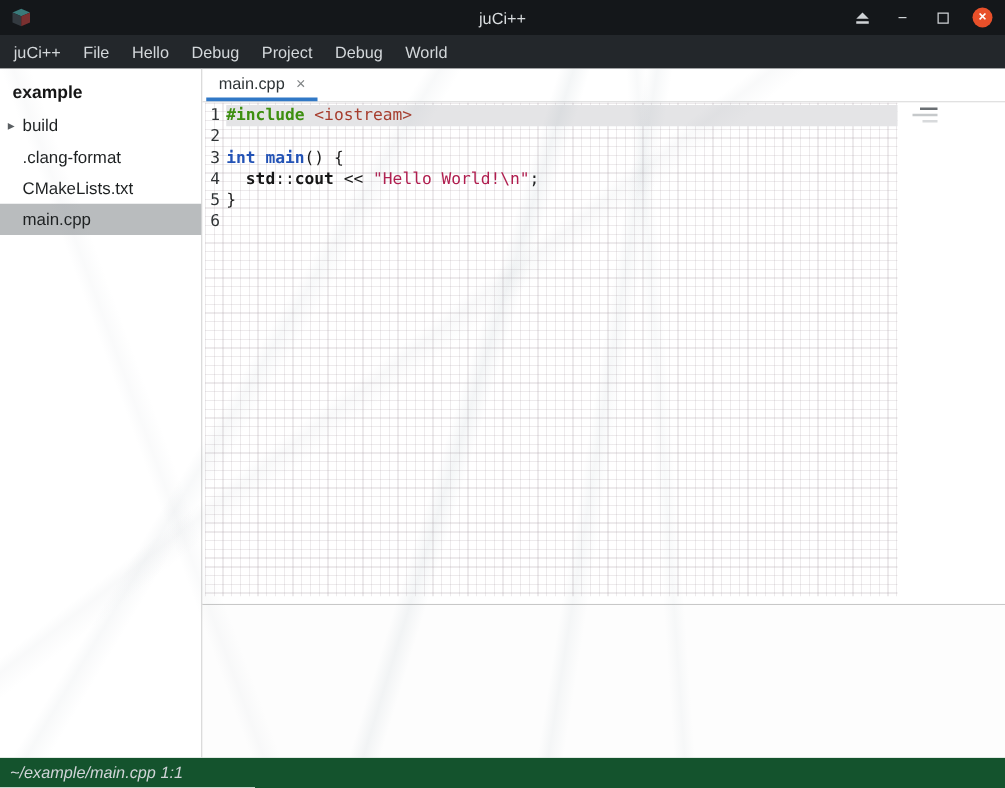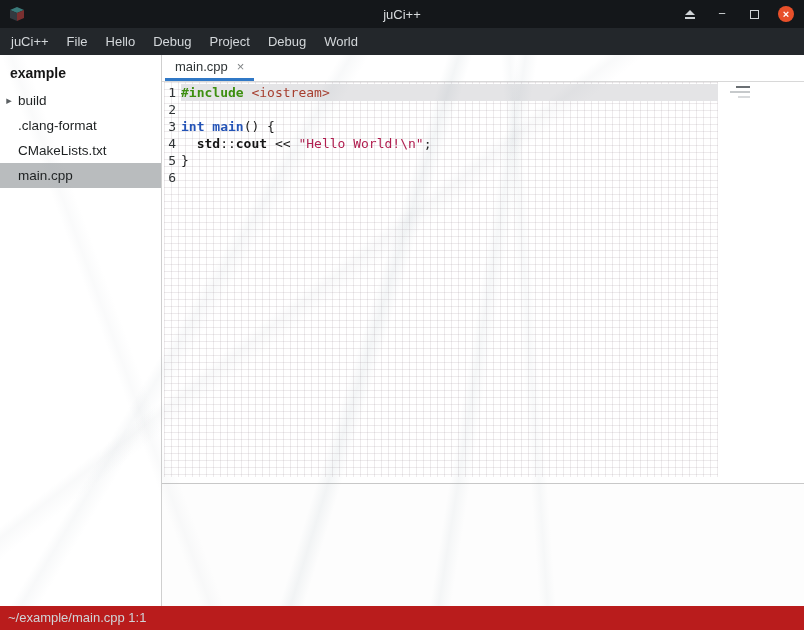--- a/index.html
+++ b/index.html
@@ -73,21 +73,21 @@
   .overview { position: absolute; top: 4px; right: 54px; width: 24px; }
   .overview i { display: block; height: 2px; margin: 0 0 3px auto; }
   .ov-1 { width: 14px; background: #6a6f73; }
   .ov-2 { width: 20px; background: #c6c9cb; }
   .ov-3 { width: 12px; background: #d8dadc; }
 
   .splitter { height: 1px; flex: 0 0 1px; background: #c8c8c8; cursor: row-resize; }
   .bottom-pane { flex: 1 1 auto; background: #fdfdfd; }
 
   
-  .statusbar { height: 24px; flex: 0 0 24px; background: #b91c1c; color: #d0d4d7; font-size: 13px; line-height: 24px; padding-left: 8px; }
+  .statusbar { height: 24px; flex: 0 0 24px; background: #14532d; color: #d0d4d7; font-size: 13px; line-height: 24px; padding-left: 8px; font-style: italic; }
 </style>
 </head>
 <body>
 
 <div class="window">
 
   <div class="titlebar">
     <span class="app-icon">
       <svg width="18" height="18" viewBox="0 0 18 18">
         <polygon points="2,5 9,2 16,5 9,8" fill="#3a7a7a"></polygon>

